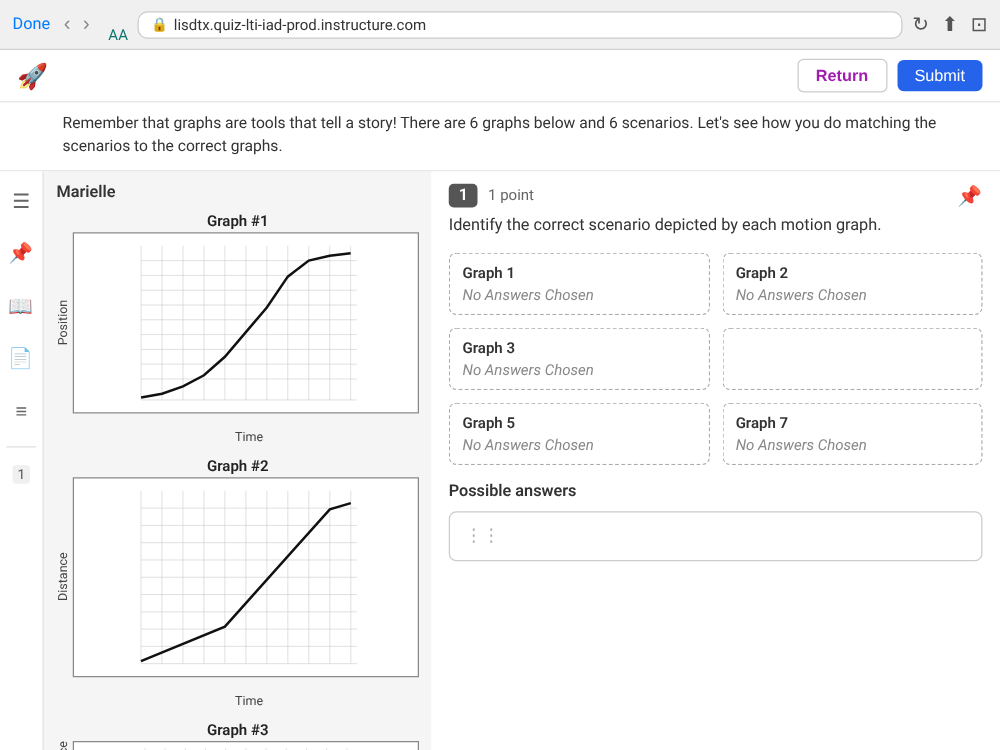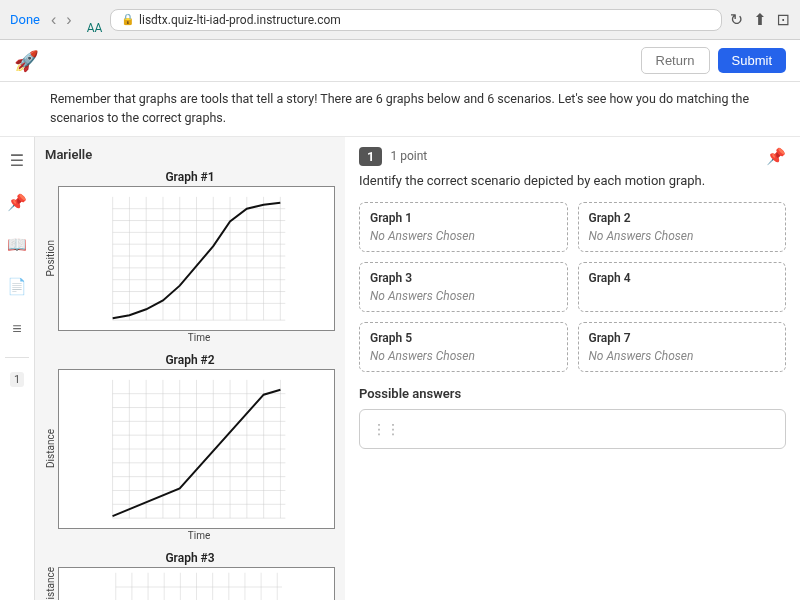--- a/index.html
+++ b/index.html
@@ -77,21 +77,22 @@
     }
     .rocket-icon { font-size: 20px; color: #555; }
     .action-bar-right { display: flex; gap: 8px; align-items: center; }
     .return-btn {
       background: white;
       border: 1px solid #ccc;
       border-radius: 5px;
       padding: 5px 14px;
       font-size: 13px;
       cursor: pointer;
-      color: #737373;
+      color: #a21caf;
+      font-weight: bold;
     }
     .submit-btn {
       background: #2563eb;
       border: none;
       border-radius: 5px;
       padding: 5px 14px;
       font-size: 13px;
       cursor: pointer;
       color: white;
       font-weight: 500;
@@ -166,21 +167,21 @@
     }
     .graph-svg-area {
       border: 1px solid #888;
       background: white;
       flex: 1;
     }
     .x-label-row {
       text-align: center;
       font-size: 10px;
       color: #444;
-      margin-top: 1px;
+      margin-top: 14px;
       margin-left: 18px;
     }
 
     
     .right-panel {
       flex: 1;
       overflow-y: auto;
       background: white;
     }
     .right-panel-inner {
@@ -462,21 +463,20 @@
           </div>
           <div class="answer-cell">
             <div class="answer-cell-label">Graph 2</div>
             <div class="answer-cell-value">No Answers Chosen</div>
           </div>
           <div class="answer-cell">
             <div class="answer-cell-label">Graph 3</div>
             <div class="answer-cell-value">No Answers Chosen</div>
           </div>
           <div class="answer-cell">
-            <div class="answer-cell-label">Graph 4</div>
           </div>
           <div class="answer-cell">
             <div class="answer-cell-label">Graph 5</div>
             <div class="answer-cell-value">No Answers Chosen</div>
           </div>
           <div class="answer-cell">
             <div class="answer-cell-label">Graph 7</div>
             <div class="answer-cell-value">No Answers Chosen</div>
           </div>
         </div>

